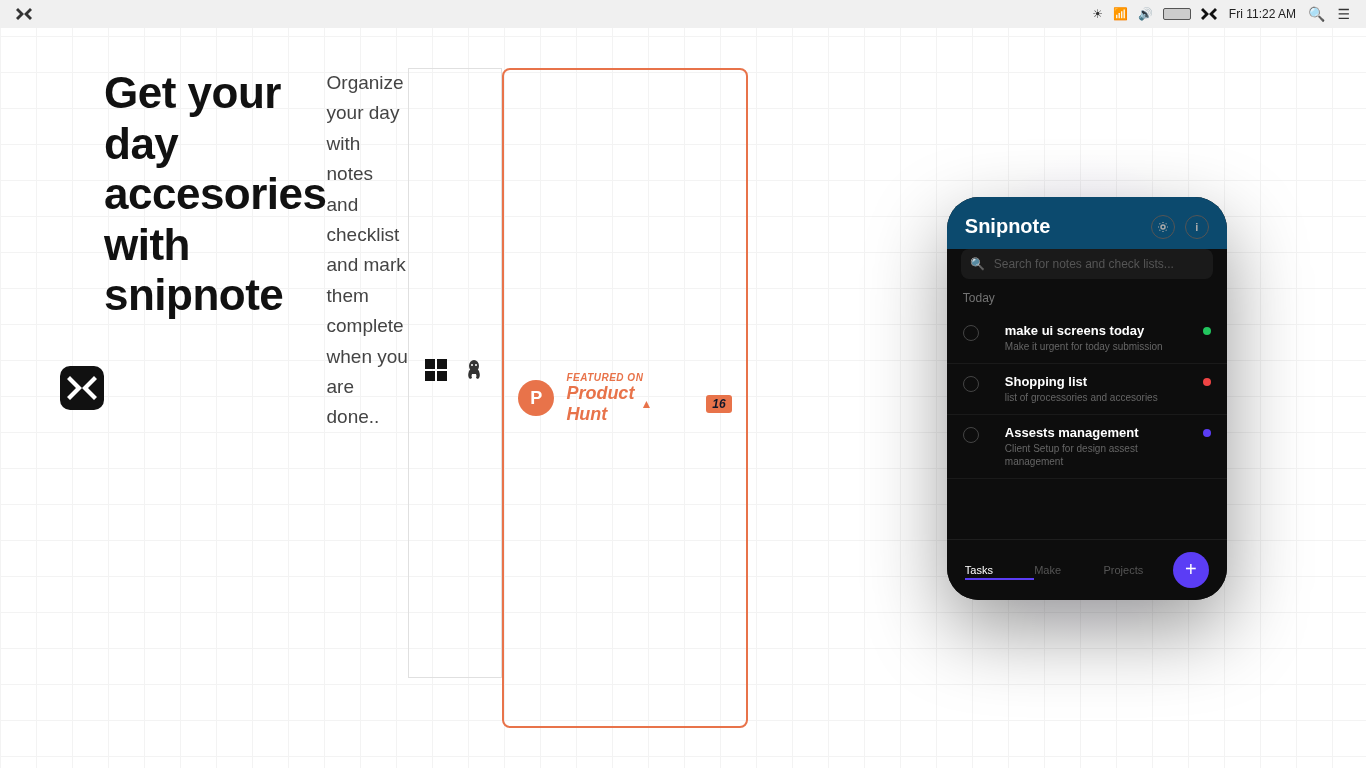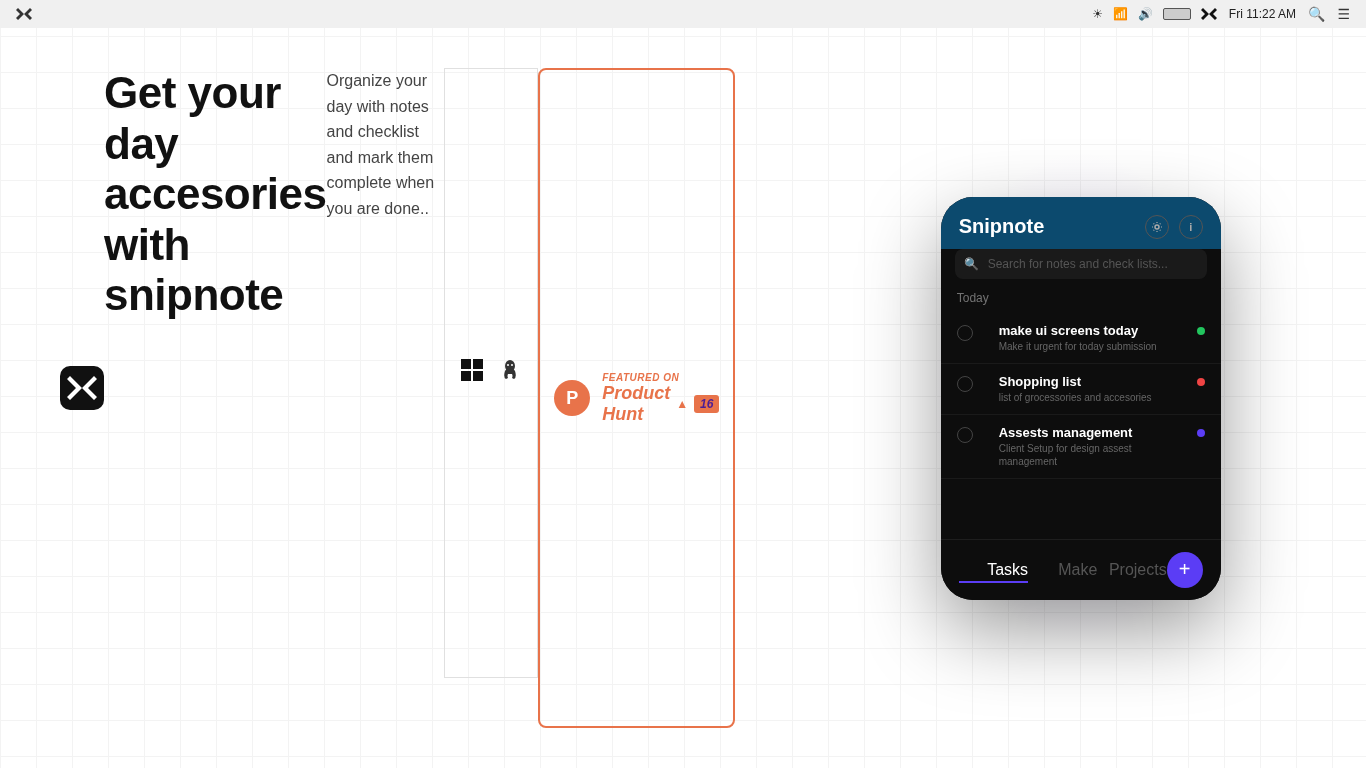--- a/index.html
+++ b/index.html
@@ -90,21 +90,21 @@
     .headline {
       font-size: 44px;
       font-weight: 700;
       line-height: 1.15;
       color: #111;
       margin-bottom: 20px;
       letter-spacing: -0.5px;
     }
 
     .subtitle {
-      font-size: 16px;
+      font-size: 19px;
       color: #444;
       line-height: 1.6;
       margin-bottom: 30px;
       max-width: 380px;
     }
 
     
     .platforms {
       display: flex;
       align-items: center;
@@ -172,25 +172,26 @@
       color: #e8734a;
     }
 
     .ph-arrow {
       color: #e8734a;
       font-size: 12px;
     }
 
     .ph-count {
       background: #e8734a;
-      color: #4c1d95;
+      color: #0f172a;
       font-size: 12px;
       font-weight: 700;
       padding: 2px 6px;
       border-radius: 3px;
+      margin-left: 48px;
     }
 
     
     .right-panel {
       flex: 1;
       display: flex;
       align-items: center;
       justify-content: center;
       height: 100%;
       position: relative;
@@ -329,22 +330,22 @@
       display: flex;
       align-items: center;
       padding: 12px 18px;
       background: #0d0d0d;
       border-top: 1px solid #1e1e1e;
       margin-top: 60px;
     }
 
     .tab-item {
       flex: 1;
-      text-align: right;
-      font-size: 16px;
+      text-align: left;
+      font-size: 11px;
       color: #555;
       padding: 4px 0;
       cursor: pointer;
     }
 
     .tab-item.active {
       color: #ffffff;
       border-bottom: 2px solid #5b3df5;
       padding-bottom: 2px;
     }

